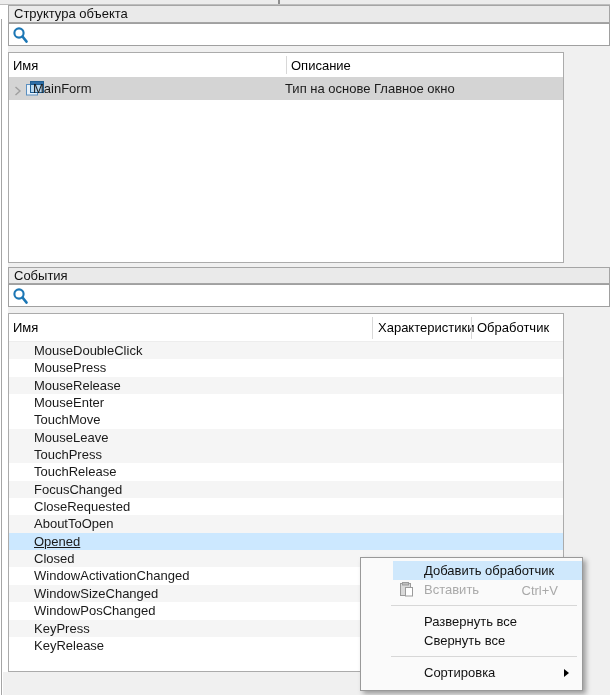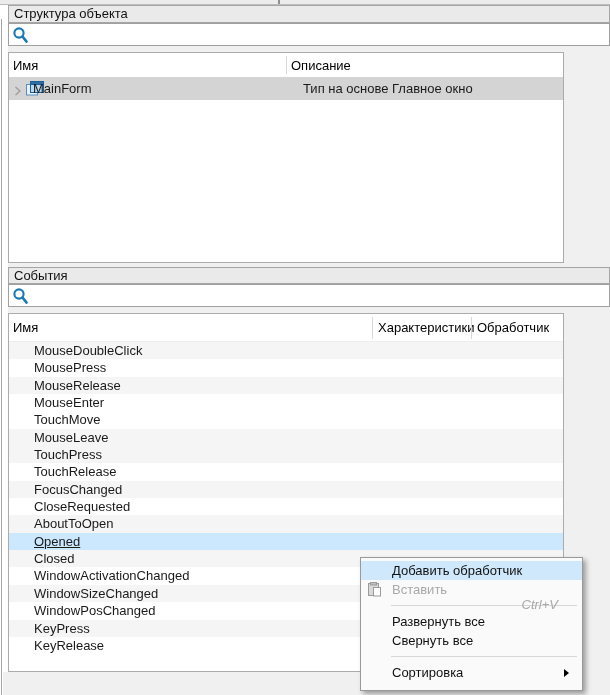--- a/index.html
+++ b/index.html
@@ -46,21 +46,21 @@
   
   #structure-table{top:52px;height:211px;}
   #structure-table .thead{height:24px;}
   .tree-row{
     position:relative;width:100%;height:23px;background:#d4d4d4;
     display:flex;align-items:center;
   }
   .tree-row .chev{position:absolute;left:5px;top:7px;}
   .tree-row .fic{position:absolute;left:17px;top:4px;}
   .tree-row .tname{position:absolute;left:24px;}
-  .tree-row .tdesc{position:absolute;left:294px;}
+  .tree-row .tdesc{position:absolute;left:276px;}
 
   
   #events-table{top:313px;height:359px;}
   #events-table .thead{height:28px;border-bottom:1px solid #ededed;box-sizing:border-box;}
   #ev-rows{position:relative;width:100%;}
   .ev-row{height:17.35px;line-height:17.35px;padding-left:25px;box-sizing:border-box;background:#ffffff;white-space:nowrap;}
   .ev-row.alt{background:#f5f5f5;}
   .ev-row.selected{background:#cce8ff;text-decoration:underline;}
 
   
@@ -71,24 +71,24 @@
   }
   .tab.inactive{left:7px;top:1px;width:66px;height:18px;background:#ececec;line-height:17px;}
   .tab.active{left:73px;top:-1px;width:74px;height:20px;background:#ffffff;line-height:19px;z-index:5;}
 
   
   .ctx-menu{
     position:absolute;left:360px;top:557px;width:223px;height:134px;
     background:#fafafa;border:1px solid #999999;box-sizing:border-box;
     box-shadow:3px 3px 5px rgba(0,0,0,0.35);z-index:20;padding-top:3px;
   }
-  .menu-item{position:relative;height:19px;line-height:19px;padding-left:31px;color:#111;white-space:nowrap;}
+  .menu-item{position:relative;height:19px;line-height:19px;padding-left:31px;color:#111;white-space:nowrap;margin-left:32px;}
   .menu-item.highlight{background:#cfe8fc;}
   .menu-item.disabled{color:#a9a9a9;}
-  .menu-item .shortcut{position:absolute;right:24px;top:15px;font-style:italic;}
+  .menu-item .shortcut{position:absolute;right:24px;top:1px;}
   .menu-item .mi-icon{position:absolute;left:6px;top:2px;}
   .menu-sep{height:1px;background:#d7d7d7;margin:6px 5px 6px 30px;}
   .submenu-arrow{
     position:absolute;right:13px;top:5.5px;width:0;height:0;
     border-left:5px solid #000;border-top:4px solid transparent;border-bottom:4px solid transparent;
   }
 </style>
 </head>
 <body>
 

